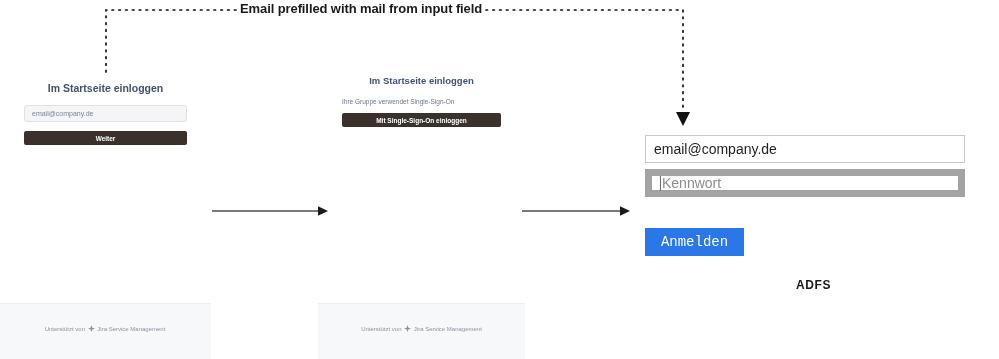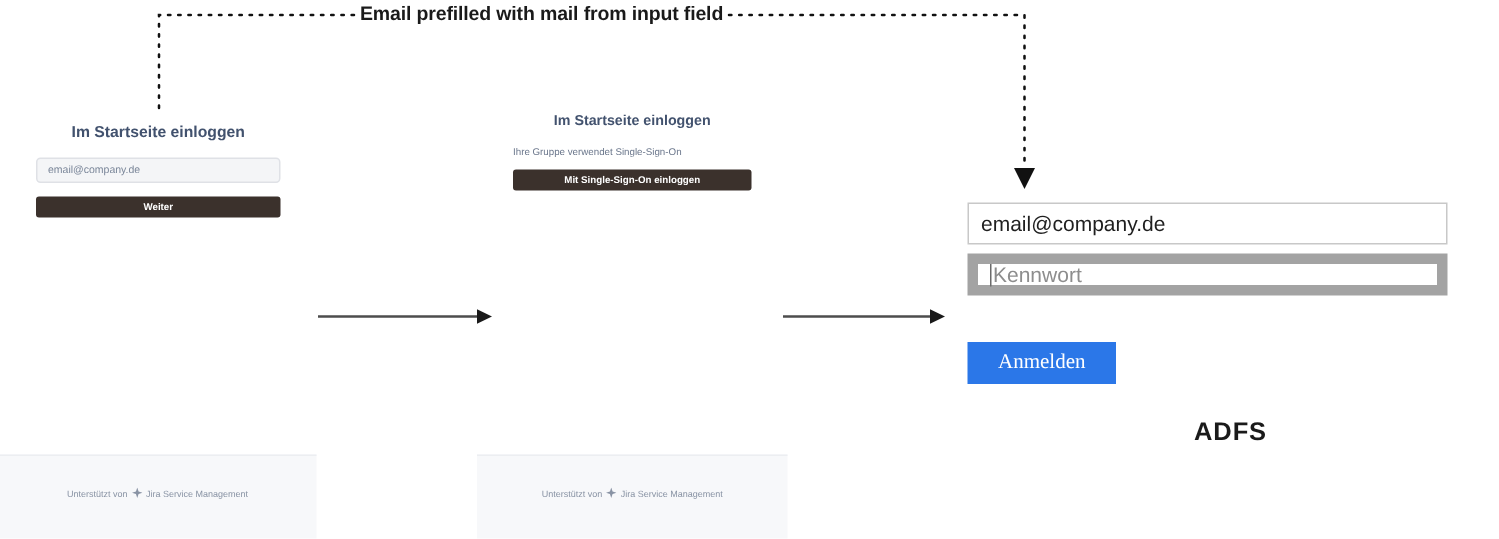--- a/index.html
+++ b/index.html
@@ -165,31 +165,31 @@
     margin-right: 1px;
   }
   #adfs-submit {
     margin-top: 31px;
     width: 99px;
     height: 28px;
     background: #2b77e8;
     color: #ffffff;
     border: none;
     font-size: 14px;
-    font-family: Liberation Serif, serif;
+    font-family: Liberation Mono, monospace;
     cursor: pointer;
     display: flex;
     align-items: center;
     justify-content: center;
   }
   #adfs-label {
     position: absolute;
     left: 796px;
     top: 278px;
-    font-size: 17px;
+    font-size: 12px;
     font-weight: bold;
     color: #1a1a1a;
     letter-spacing: 0.6px;
   }
 </style>
 </head>
 <body>
 
 <div class="stage">
 

